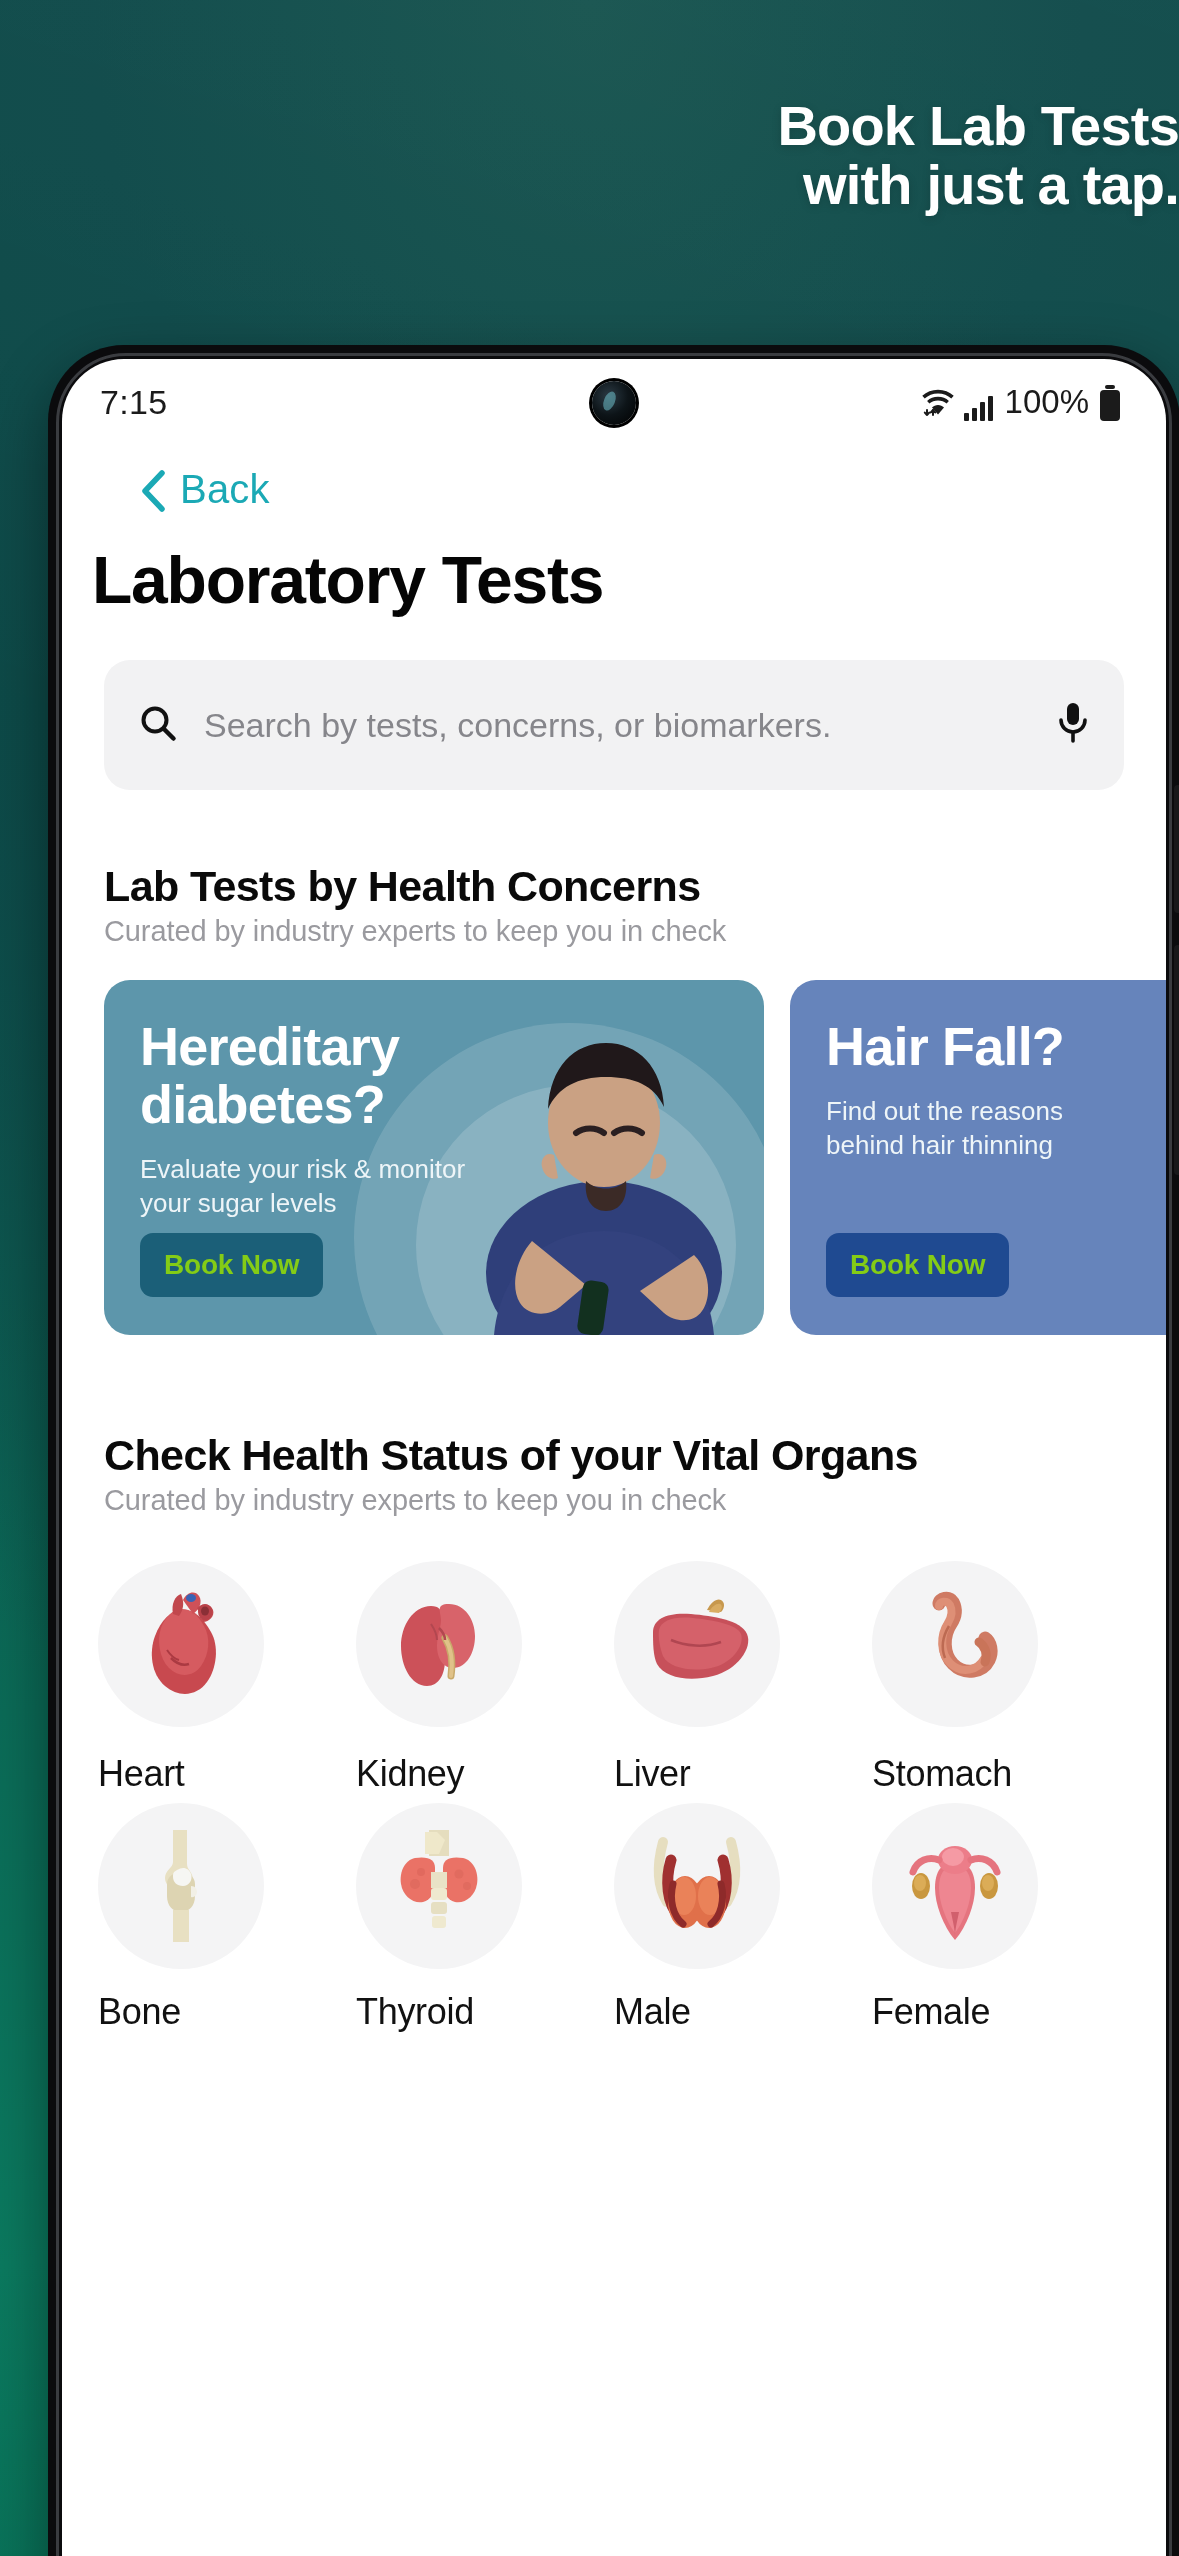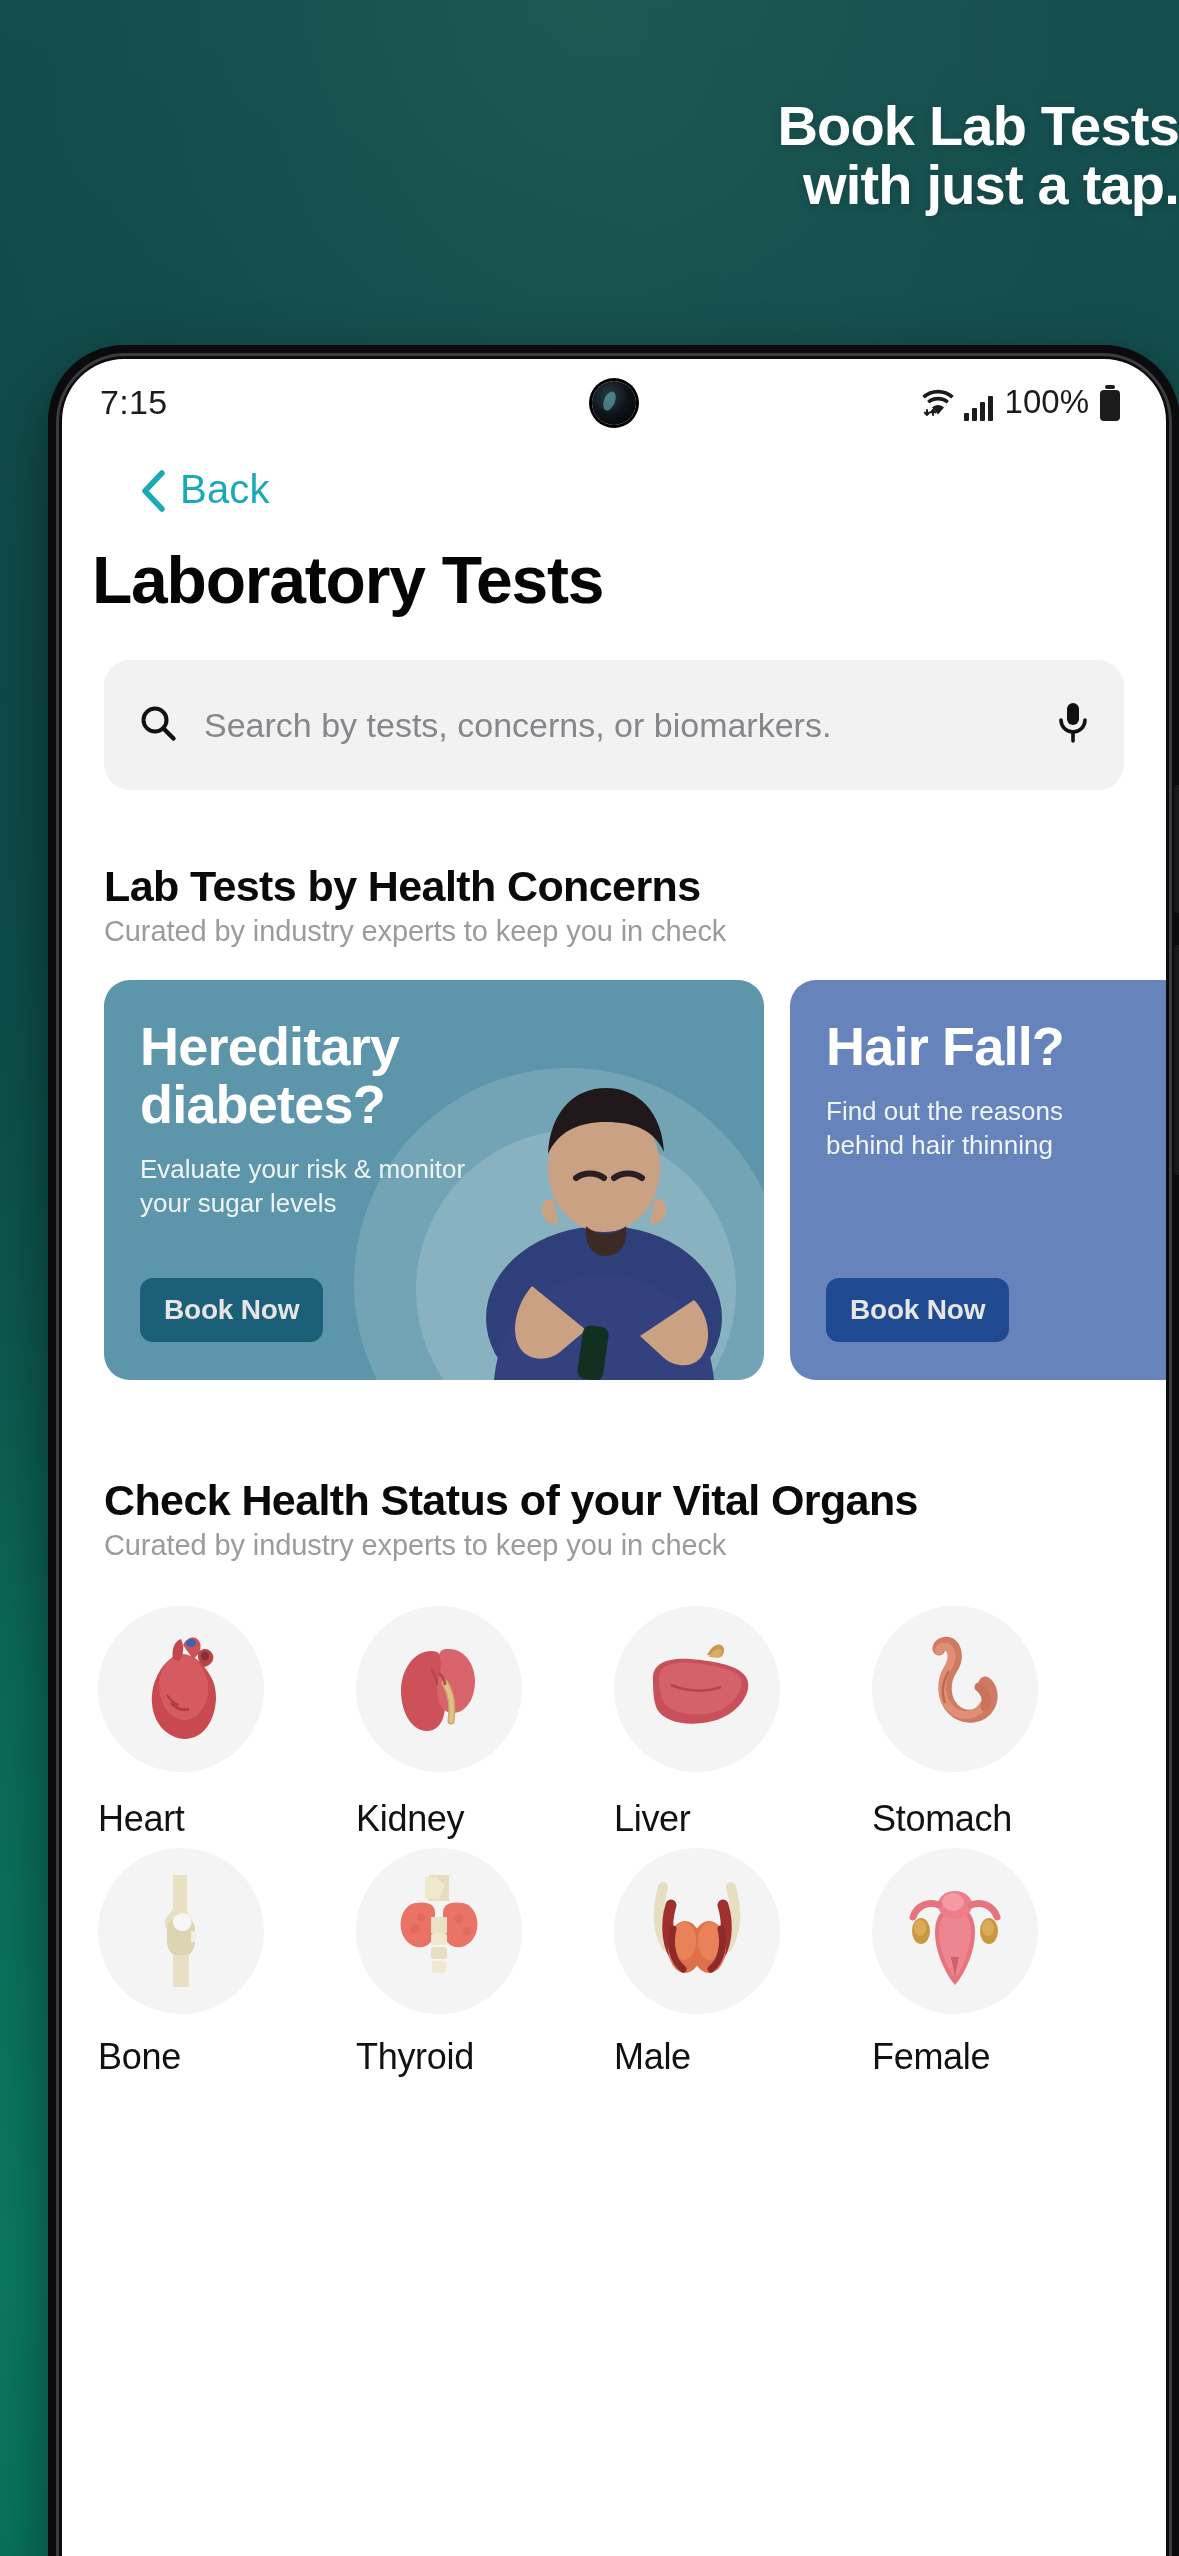--- a/index.html
+++ b/index.html
@@ -133,39 +133,39 @@
   .sec-gap-1{ margin-top:72px; }
   .sec-gap-2{ margin-top:96px; }
 
   
   .cards{
     margin-top:32px; padding-left:42px;
     display:flex; gap:26px;
   }
   .card{
     position:relative; flex:0 0 auto;
-    width:660px; height:400px; border-radius:26px;
+    width:660px; height:355px; border-radius:26px;
     overflow:hidden; padding:38px 36px;
     color:#fff;
   }
   .card.c1{ background:#5d96ab; }
   .card.c2{ background:#6684bb; width:620px; }
   .card-title{
     font-size:54px; font-weight:bold; line-height:1.07; letter-spacing:-0.8px;
     position:relative; z-index:3;
   }
   .card.c2 .card-title{ font-size:54px; }
   .card-sub{
     margin-top:18px; font-size:26px; line-height:1.32; color:#eef5f8;
     position:relative; z-index:3;
   }
   .card-btn{
     position:absolute; left:36px; bottom:38px; z-index:4;
     border:none; border-radius:13px;
-    padding:16px 24px; color:#e5e5e5;
+    padding:16px 24px; color:#84cc16;
     font-family:"Liberation Sans", sans-serif;
     font-size:28px; font-weight:bold; letter-spacing:-0.2px;
     cursor:pointer;
   }
   .card.c1 .card-btn{ background:#1b5f78; }
   .card.c2 .card-btn{ background:#1f4a91; }
 
   
   .ring{
     position:absolute; border-radius:50%;

